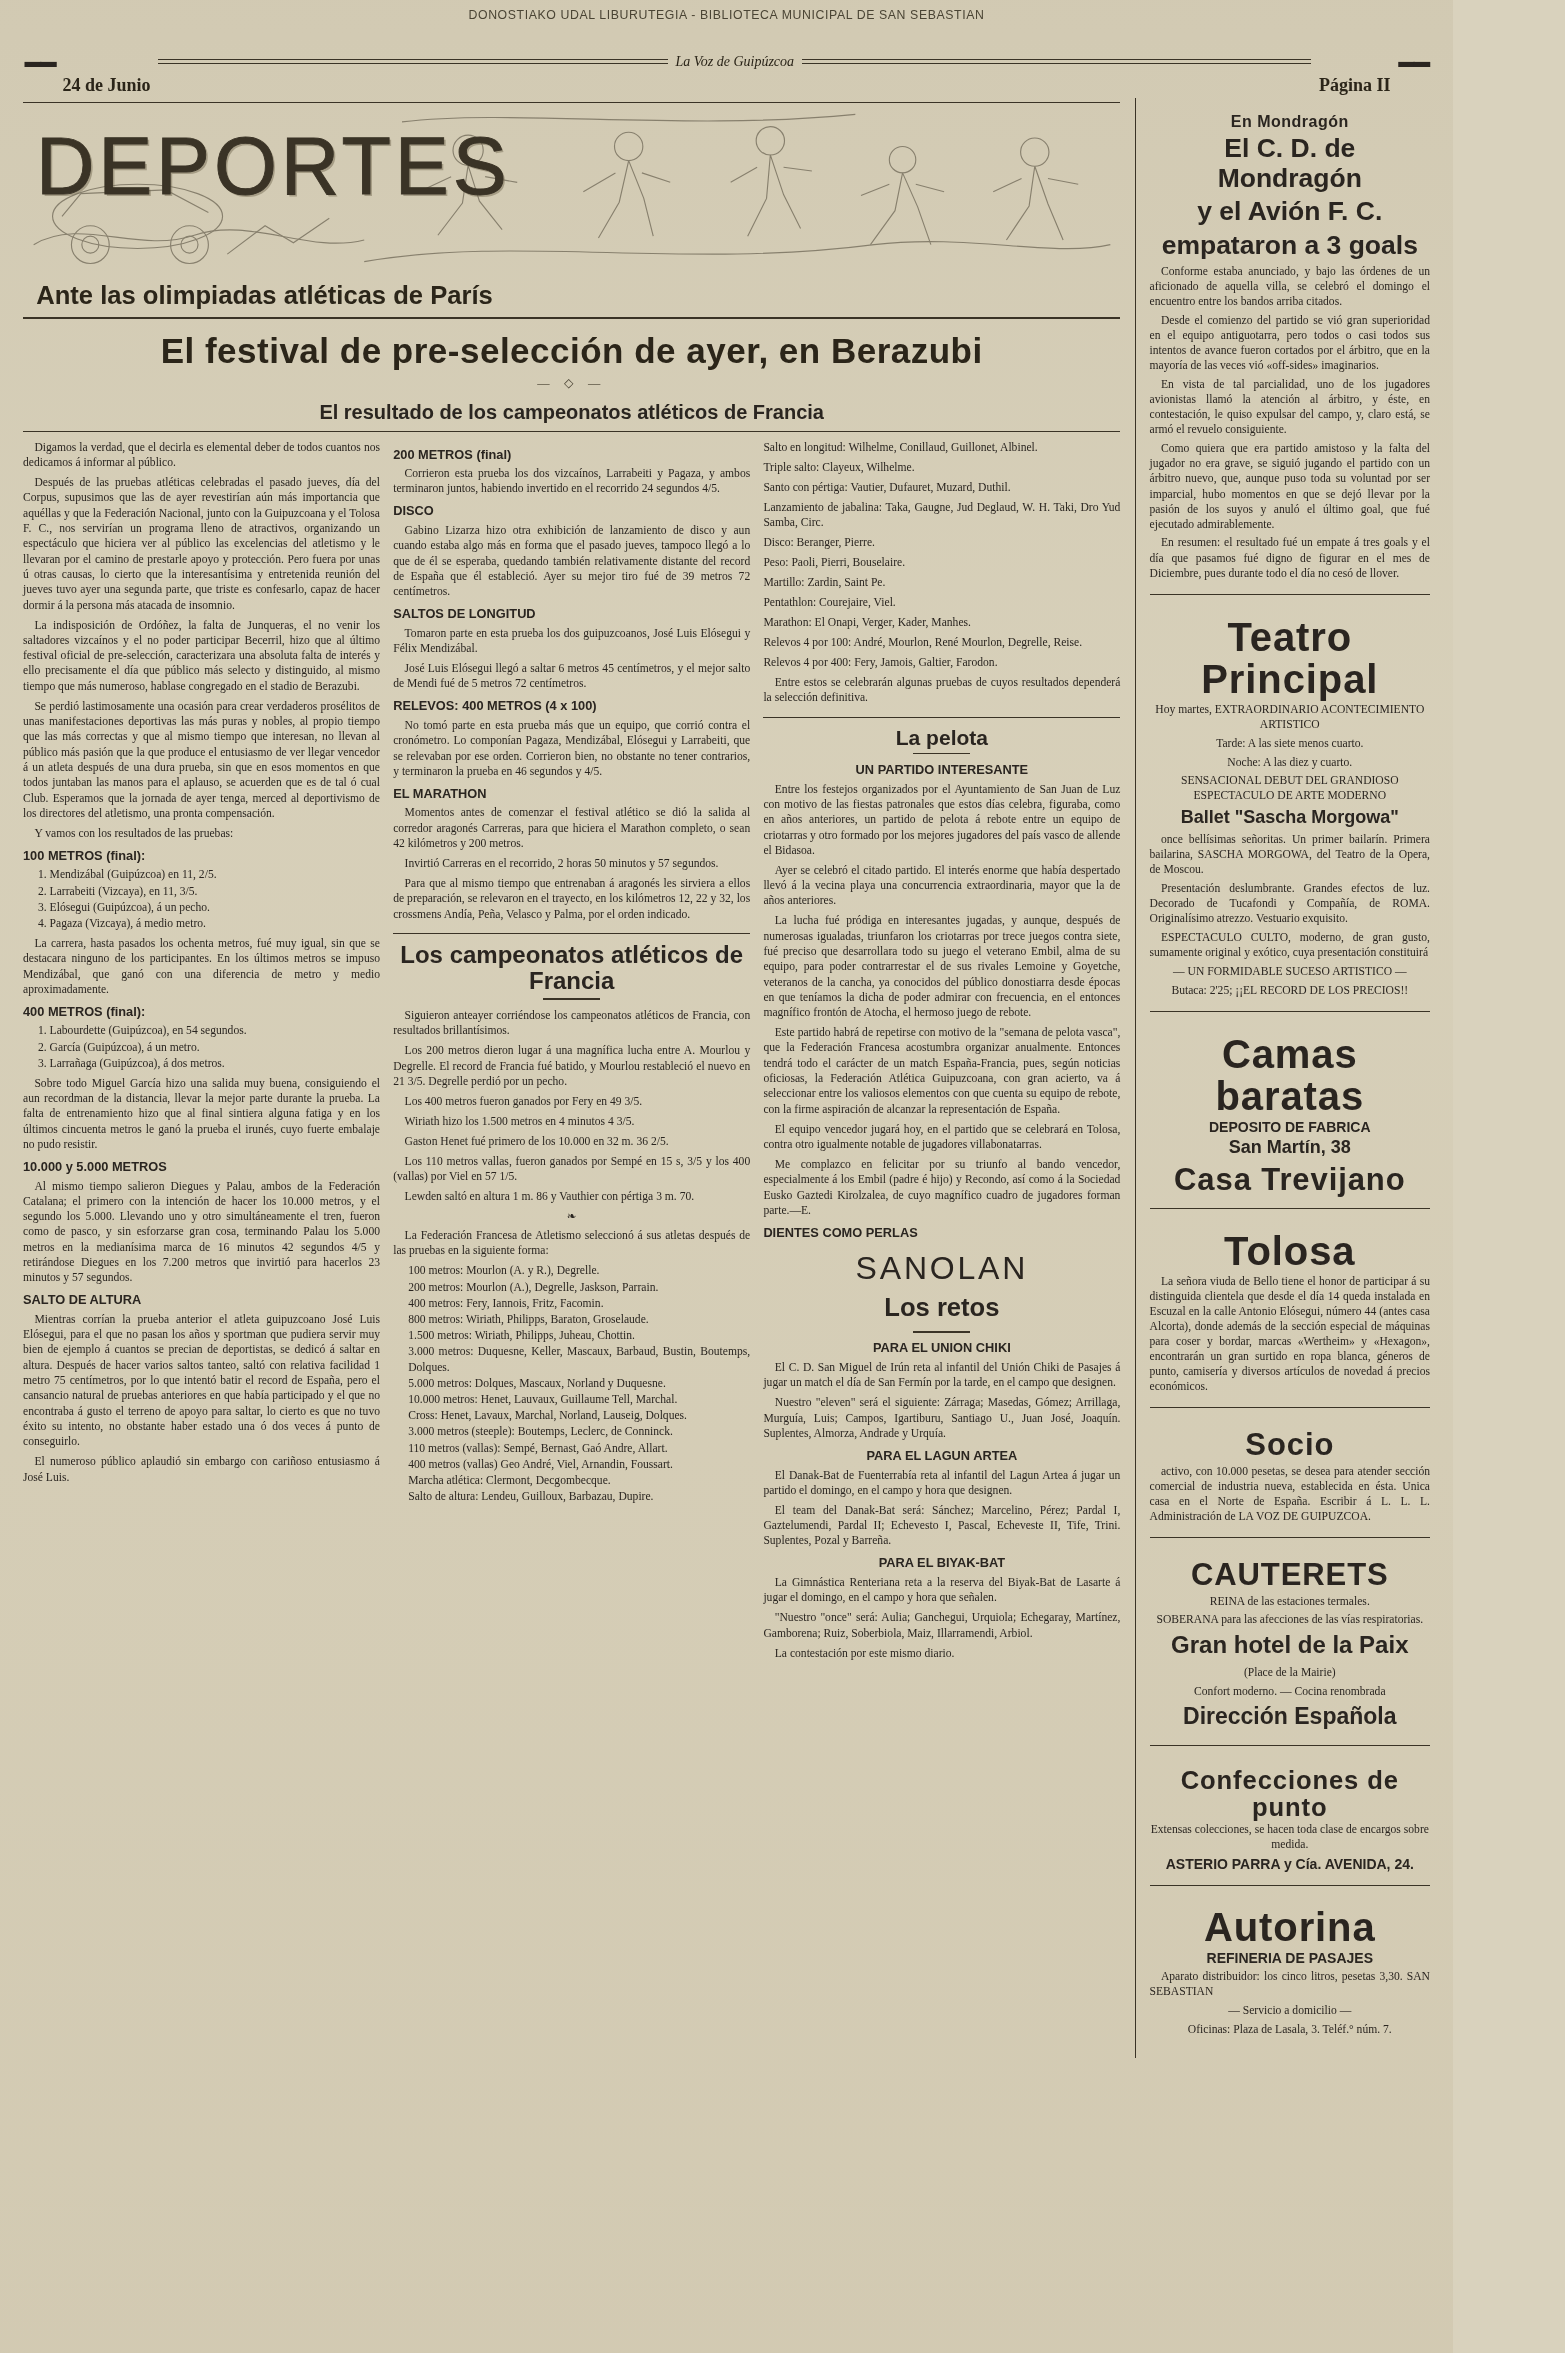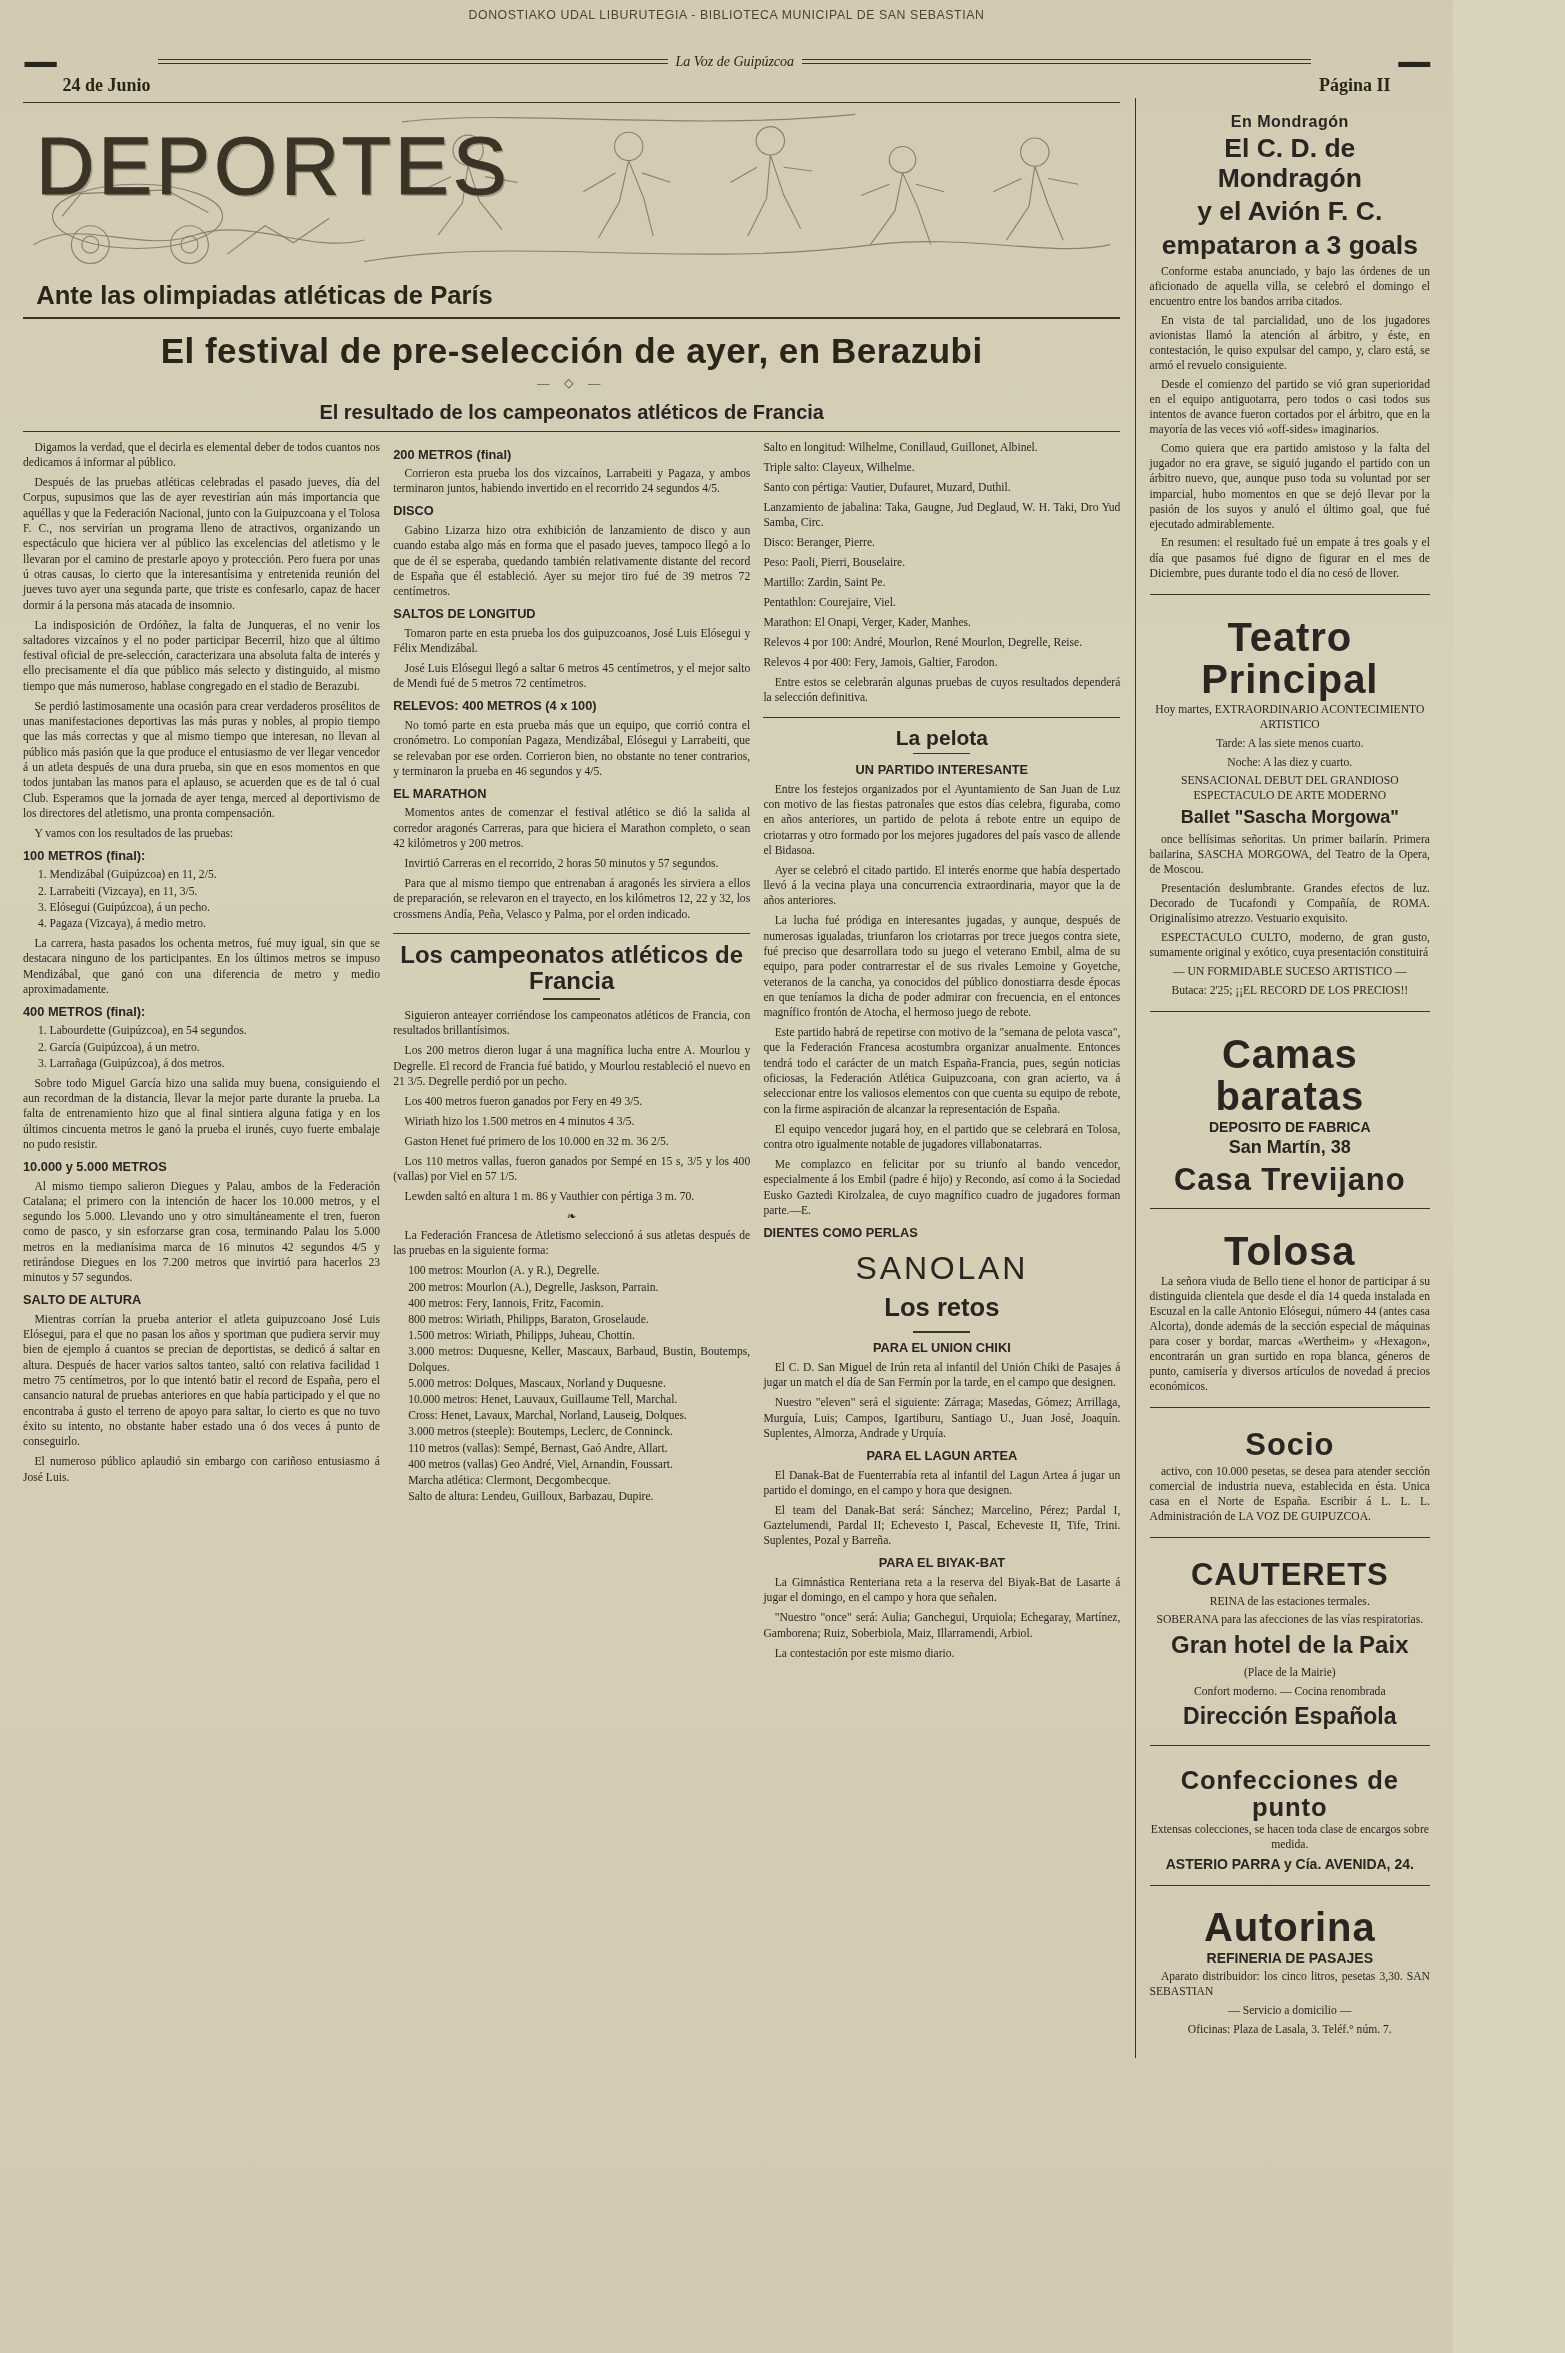--- a/index.html
+++ b/index.html
@@ -392,22 +392,22 @@
     </div>
 
     <div class="right-col">
 
       <div class="ad">
         <div class="caps-center" style="font-size:16px;">En Mondragón</div>
         <h2>El C. D. de Mondragón</h2>
         <h2>y el Avión F. C.</h2>
         <h2>empataron a 3 goals</h2>
         <p>Conforme estaba anunciado, y bajo las órdenes de un aficionado de aquella villa, se celebró el domingo el encuentro entre los bandos arriba citados.</p>
+        <p>Desde el comienzo del partido se vió gran superioridad en el equipo antiguotarra, pero todos o casi todos sus intentos de avance fueron cortados por el árbitro, que en la mayoría de las veces vió «off-sides» imaginarios.</p>
         <p>En vista de tal parcialidad, uno de los jugadores avionistas llamó la atención al árbitro, y éste, en contestación, le quiso expulsar del campo, y, claro está, se armó el revuelo consiguiente.</p>
-        <p>Desde el comienzo del partido se vió gran superioridad en el equipo antiguotarra, pero todos o casi todos sus intentos de avance fueron cortados por el árbitro, que en la mayoría de las veces vió «off-sides» imaginarios.</p>
         <p>Como quiera que era partido amistoso y la falta del jugador no era grave, se siguió jugando el partido con un árbitro nuevo, que, aunque puso toda su voluntad por ser imparcial, hubo momentos en que se dejó llevar por la pasión de los suyos y anuló el último goal, que fué ejecutado admirablemente.</p>
         <p>En resumen: el resultado fué un empate á tres goals y el día que pasamos fué digno de figurar en el mes de Diciembre, pues durante todo el día no cesó de llover.</p>
       </div>
 
       <div class="ad">
         <div class="huge">Teatro Principal</div>
         <p class="c">Hoy martes, EXTRAORDINARIO ACONTECIMIENTO ARTISTICO</p>
         <p class="c">Tarde: A las siete menos cuarto.</p>
         <p class="c">Noche: A las diez y cuarto.</p>
         <p class="c">SENSACIONAL DEBUT DEL GRANDIOSO ESPECTACULO DE ARTE MODERNO</p>

